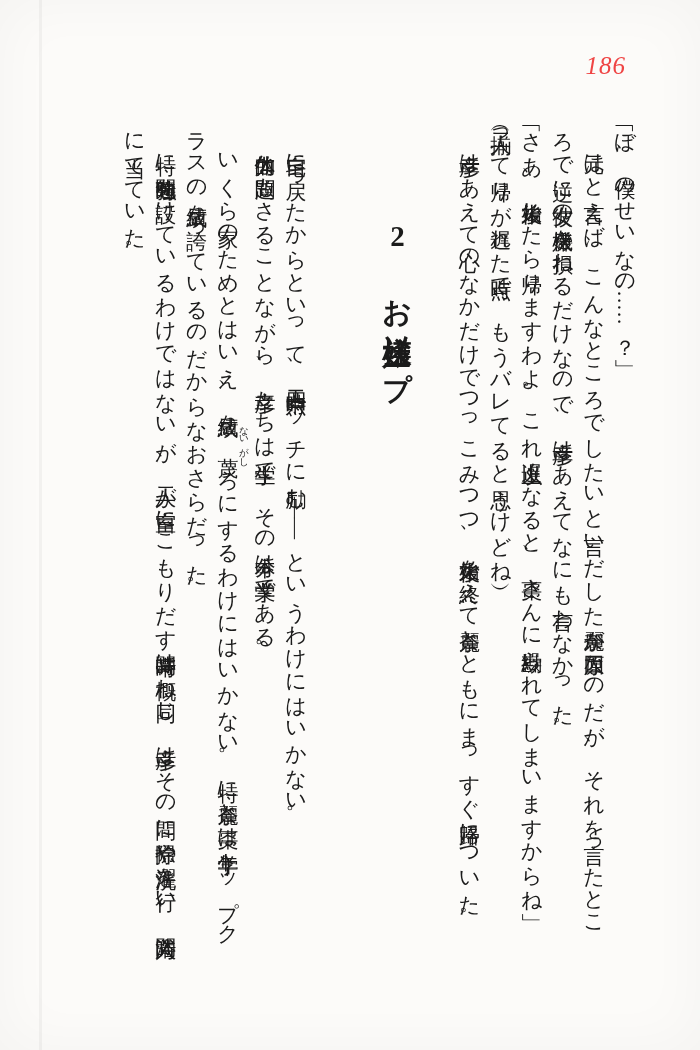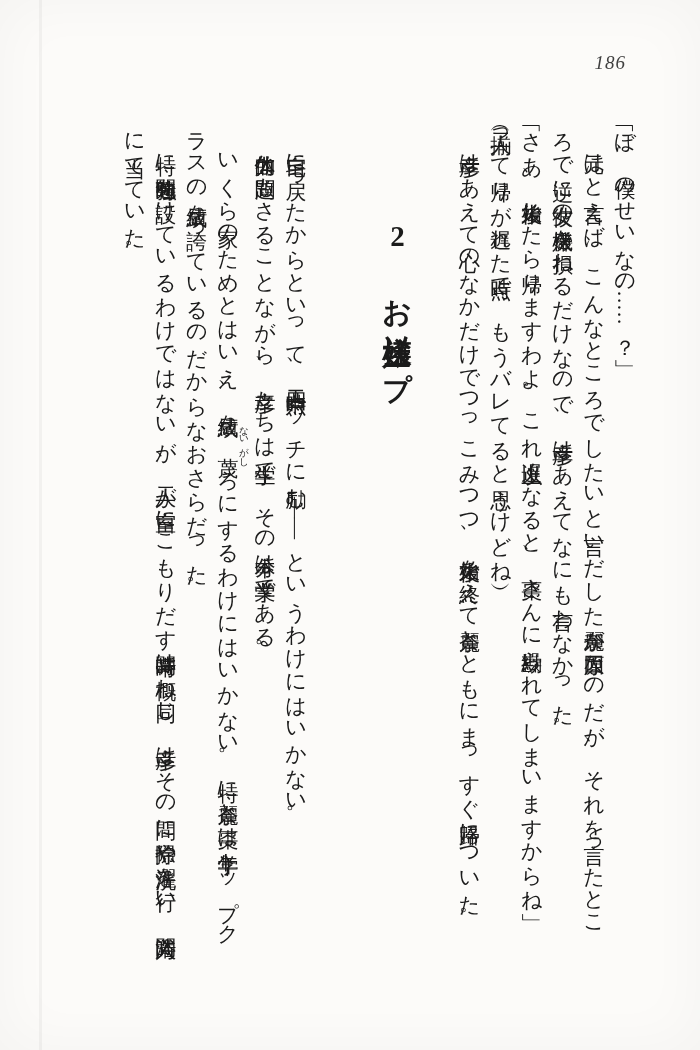--- a/index.html
+++ b/index.html
@@ -16,22 +16,22 @@
     font-family:"Liberation Serif","DejaVu Serif",serif;
     box-shadow:inset 0 0 60px rgba(0,0,0,0.035);
   }
   
   .page .edge-line {
     position:absolute; left:39px; top:0; width:3px; height:100%;
     background:rgba(60,60,60,0.05);
   }
   .page-number {
     position:absolute; top:52px; right:74px;
-    font-size:19px; font-style:italic; letter-spacing:1px;
-    color:#404040;
+    font-size:25px; font-style:italic; letter-spacing:1px;
+    color:#ef4444;
   }
   .text-body {
     position:absolute; top:118px; right:60px;
     height:820px;
     writing-mode:vertical-rl;
     text-orientation:mixed;
     font-size:21px; line-height:1.48;
     color:var(--text-color);
     line-break:strict;
   }

